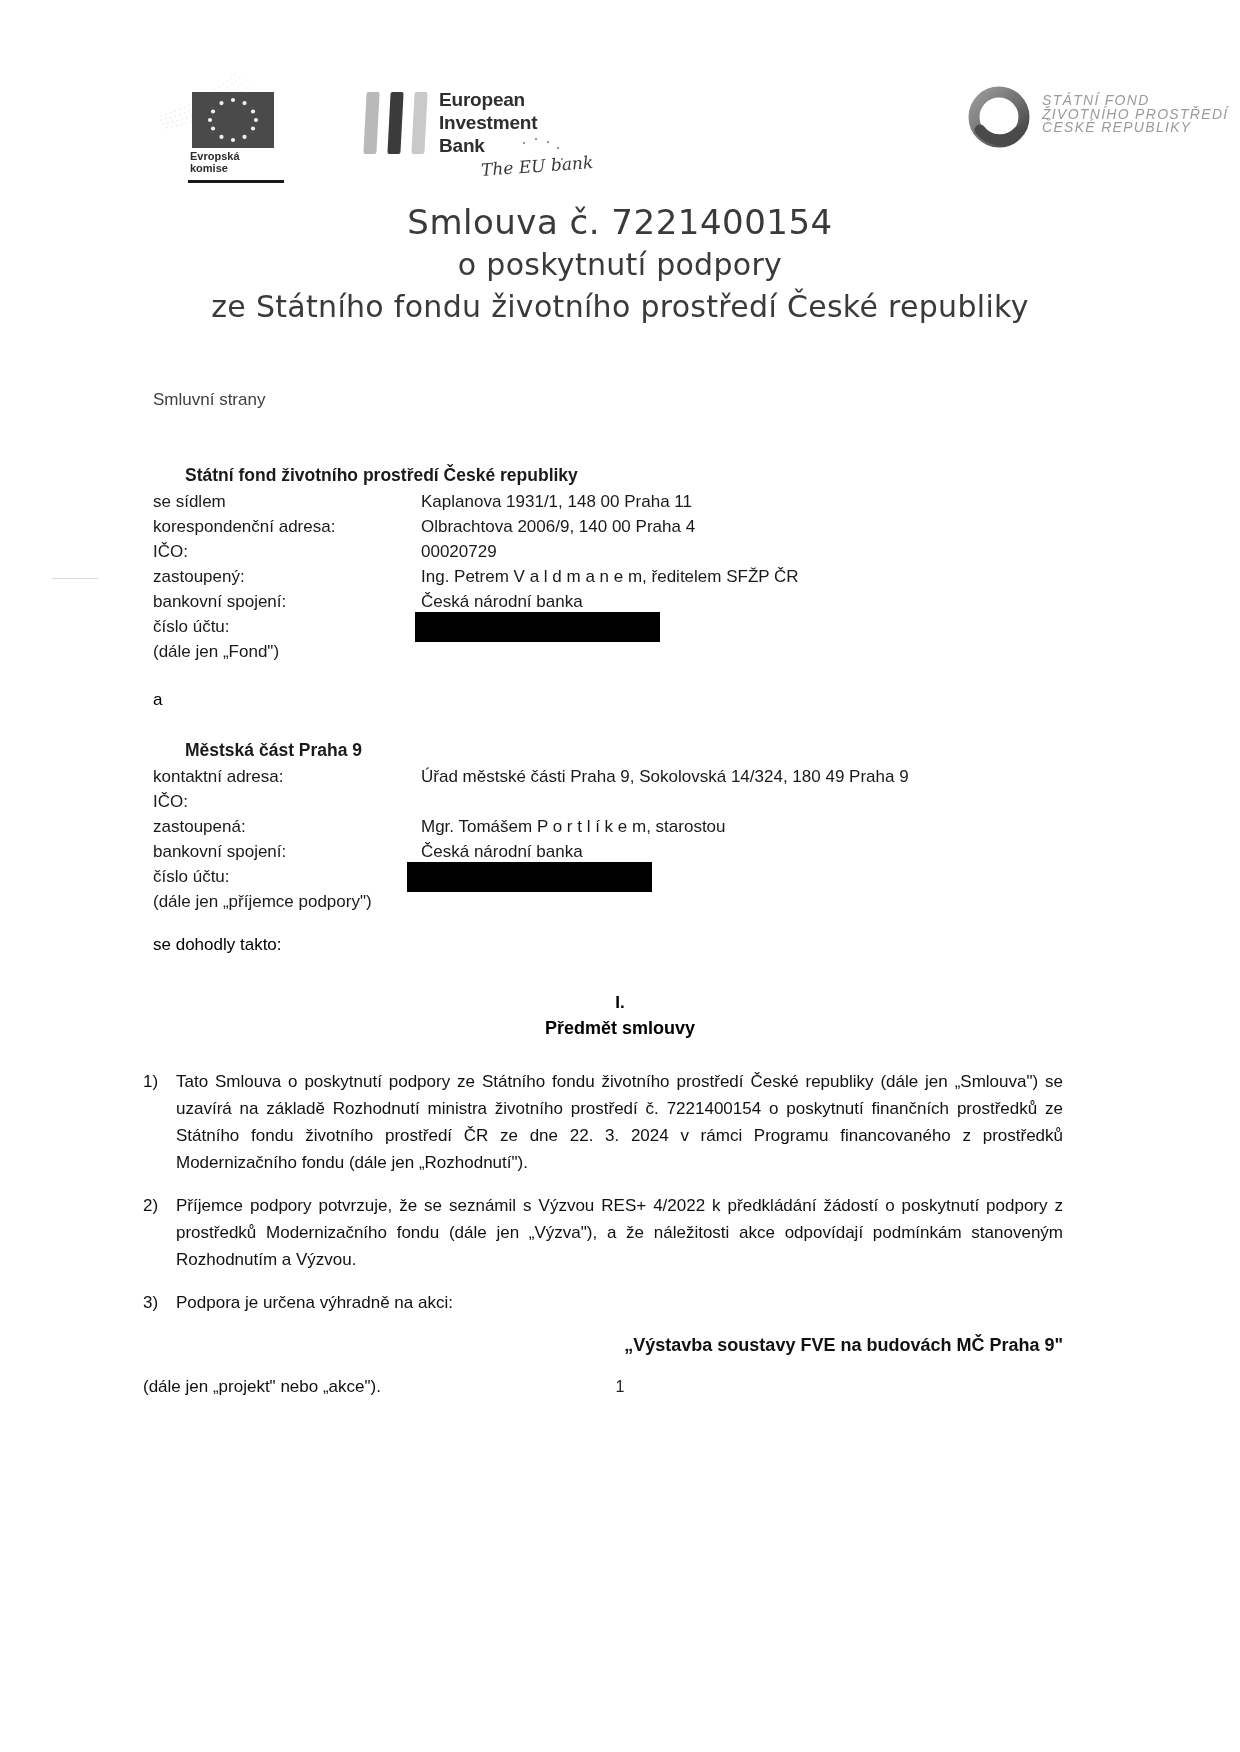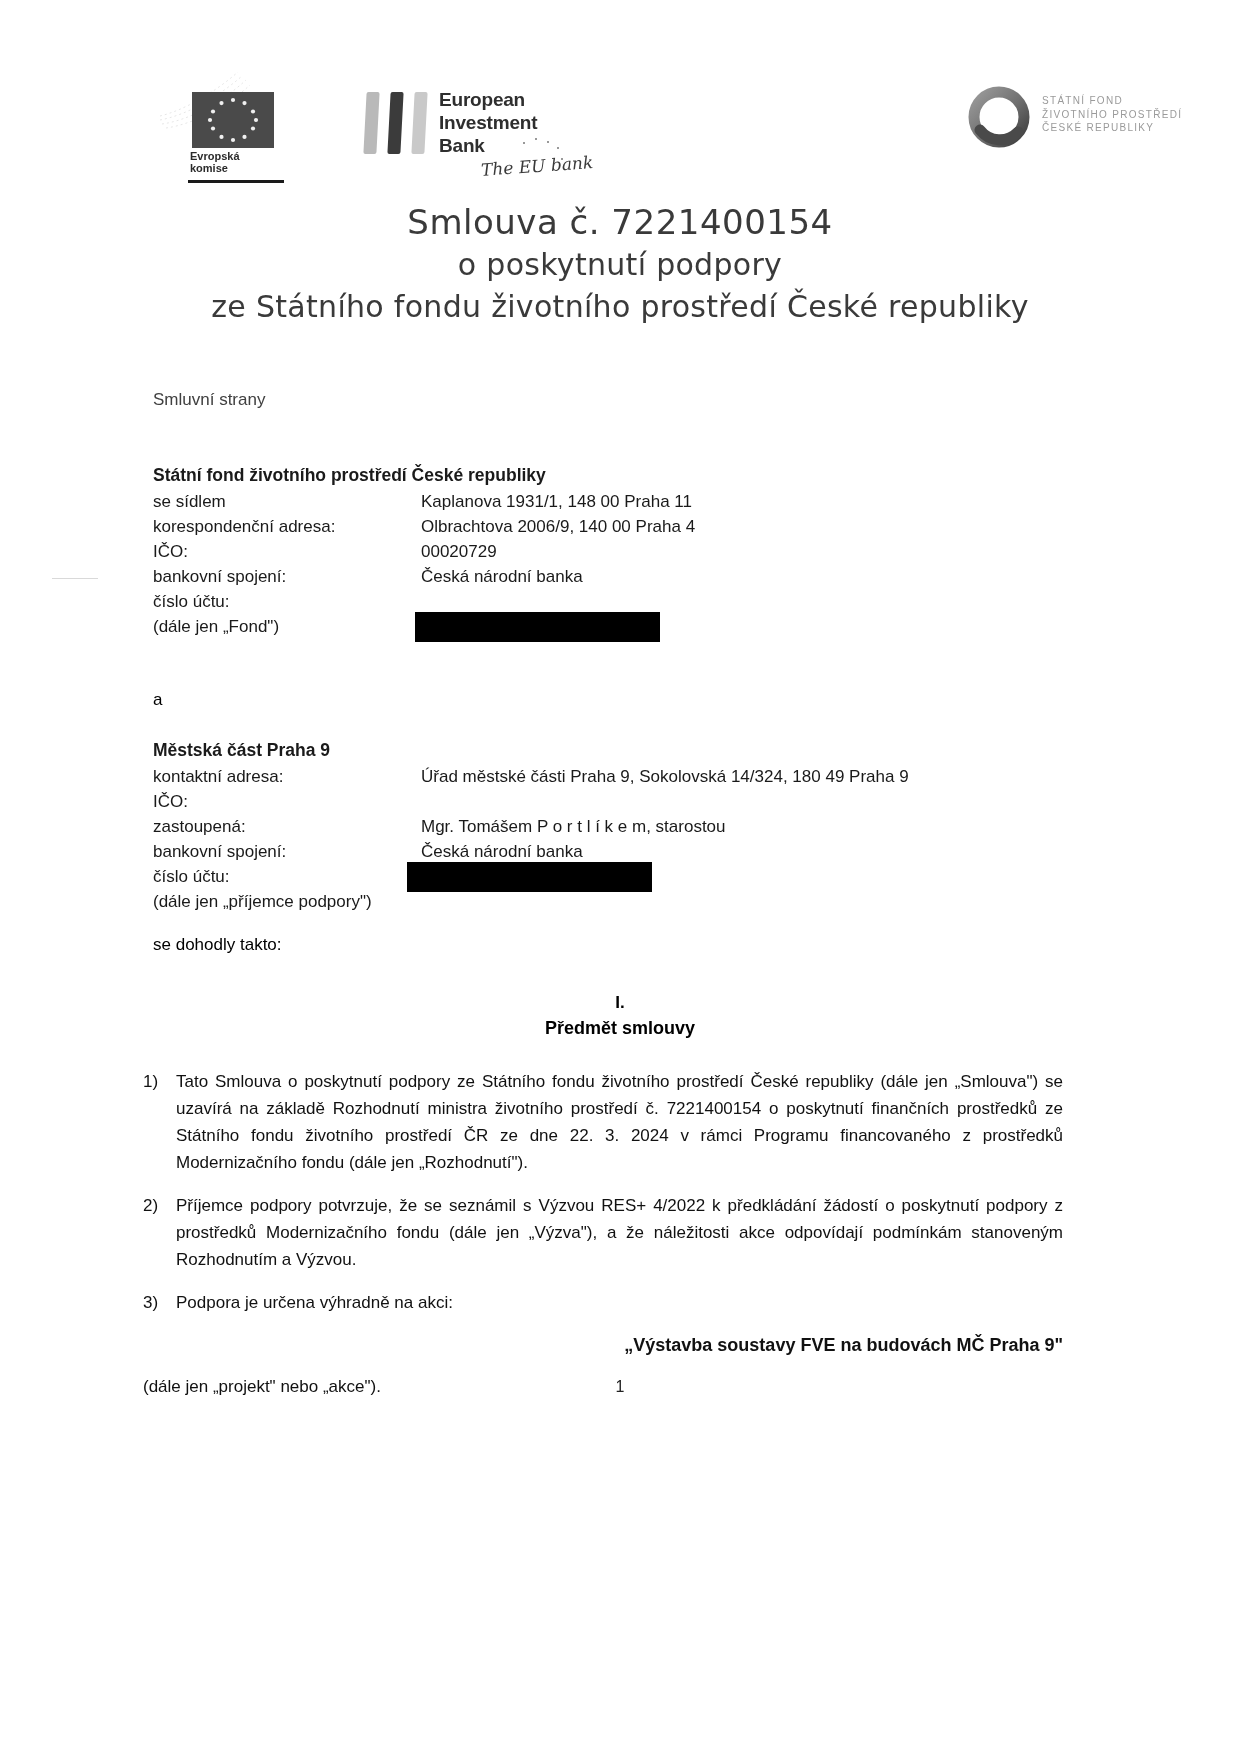--- a/index.html
+++ b/index.html
@@ -174,25 +174,26 @@
     position: absolute;
     left: 8px;
     top: 6px;
     width: 62px;
     height: 62px;
   }
   .sfzp-text {
     position: absolute;
     left: 82px;
     top: 14px;
-    font-size: 10px;
+    font-size: 14px;
     line-height: 13.5px;
     letter-spacing: 1.3px;
     color: #9a9a9a;
     white-space: nowrap;
+    font-style: italic;
   }
 
   
   .doc-title {
     position: absolute;
     left: 120px;
     top: 200px;
     width: 1000px;
     text-align: center;
     font-family: "DejaVu Sans", sans-serif;
@@ -228,20 +229,21 @@
     width: 900px;
     font-size: 17px;
     color: #1a1a1a;
   }
   .party-a { top: 465px; }
   .party-b { top: 740px; }
   .party-name {
     font-weight: bold;
     font-size: 17.5px;
     margin-bottom: 3px;
+    margin-left: 32px;
   }
   .row {
     display: flex;
     line-height: 25px;
   }
   .row .lbl {
     width: 268px;
     flex: 0 0 268px;
   }
   .row .val { flex: 1 1 auto; }
@@ -437,20 +439,24 @@
     </div>
     <div class="row">
       <div class="lbl">korespondenční adresa:</div>
       <div class="val">Olbrachtova 2006/9, 140 00 Praha 4</div>
     </div>
     <div class="row">
       <div class="lbl">IČO:</div>
       <div class="val">00020729</div>
     </div>
     <div class="row">
+      <div class="lbl">zastoupený:</div>
+      <div class="val">Ing. Petrem V a l d m a n e m, ředitelem SFŽP ČR</div>
+    </div>
+    <div class="row">
       <div class="lbl">bankovní spojení:</div>
       <div class="val">Česká národní banka</div>
     </div>
     <div class="row">
       <div class="lbl">číslo účtu:</div>
       <div class="val"></div>
     </div>
     <div class="note">(dále jen „Fond")</div>
   </div>
 

